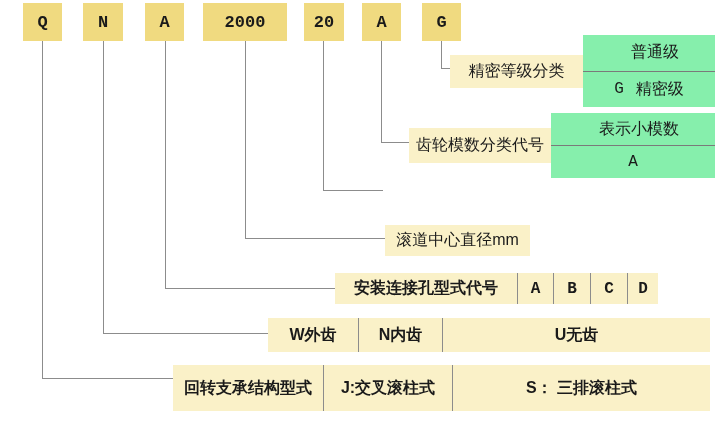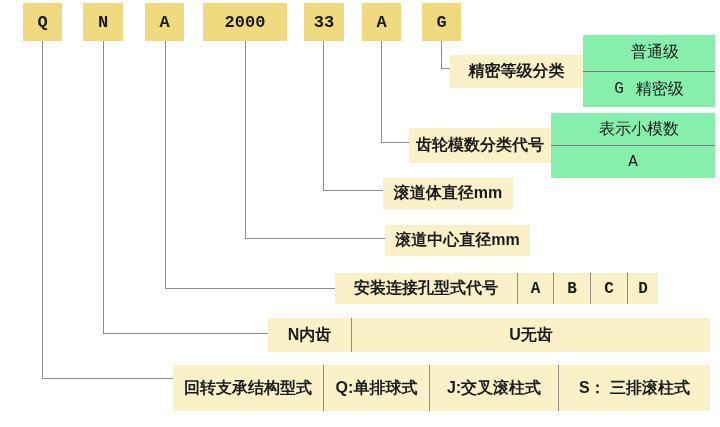--- a/index.html
+++ b/index.html
@@ -29,21 +29,21 @@
   .vline, .hline { position: absolute; background: #8c8c8c; }
   .vline { width: 1px; }
   .hline { height: 1px; }
   
   .panel {
     position: absolute;
     background: #faf1c8;
     display: flex;
     align-items: center;
     justify-content: center;
-    font-weight: bold;
+    font-weight: normal;
     font-size: 16px;
     white-space: nowrap;
   }
   
   .row {
     position: absolute;
     background: #faf1c8;
     display: flex;
     align-items: stretch;
     font-weight: bold;
@@ -79,21 +79,21 @@
 </style>
 </head>
 <body>
 
 <div class="stage">
 
   <div class="code-box" style="left:23px;width:39px">Q</div>
   <div class="code-box" style="left:83px;width:40px">N</div>
   <div class="code-box" style="left:145px;width:39px">A</div>
   <div class="code-box" style="left:203px;width:84px">2000</div>
-  <div class="code-box" style="left:304px;width:40px">33</div>
+  <div class="code-box" style="left:304px;width:40px">20</div>
   <div class="code-box" style="left:362px;width:39px">A</div>
   <div class="code-box" style="left:422px;width:39px">G</div>
 
   <div class="vline" style="left:42px;top:41px;height:338px"></div>
   <div class="hline" style="left:42px;top:378px;width:131px"></div>
 
   <div class="vline" style="left:103px;top:41px;height:292px"></div>
   <div class="hline" style="left:103px;top:333px;width:165px"></div>
 
   <div class="vline" style="left:165px;top:41px;height:247px"></div>
@@ -127,37 +127,36 @@
   <div class="detail" style="left:551px;top:113px;width:164px;height:65px">
     <div class="half">
       <span class="opt-code"></span>
       <span>表示小模数</span>
     </div>
     <div class="half">
       <span class="opt-code">A</span>
     </div>
   </div>
 
-  <div class="panel" style="left:383px;top:178px;width:130px;height:31px">滚道体直径mm</div>
 
   <div class="panel" style="left:385px;top:225px;width:145px;height:31px">滚道中心直径mm</div>
 
   <div class="row" style="left:335px;top:273px;width:323px;height:31px">
     <div class="cell" style="width:182px">安装连接孔型式代号</div>
     <div class="cell mono" style="width:35px">A</div>
     <div class="cell mono" style="width:36px">B</div>
     <div class="cell mono" style="width:36px">C</div>
     <div class="cell mono" style="flex:1">D</div>
   </div>
 
   <div class="row" style="left:268px;top:318px;width:442px;height:34px">
+    <div class="cell" style="width:90px">W外齿</div>
     <div class="cell" style="width:83px">N内齿</div>
     <div class="cell" style="flex:1">U无齿</div>
   </div>
 
   <div class="row" style="left:173px;top:365px;width:537px;height:46px">
     <div class="cell" style="width:150px">回转支承结构型式</div>
-    <div class="cell" style="width:105px">Q:单排球式</div>
     <div class="cell" style="width:128px">J:交叉滚柱式</div>
     <div class="cell" style="flex:1">S： 三排滚柱式</div>
   </div>
 
 </div>
 
 </body></html>

